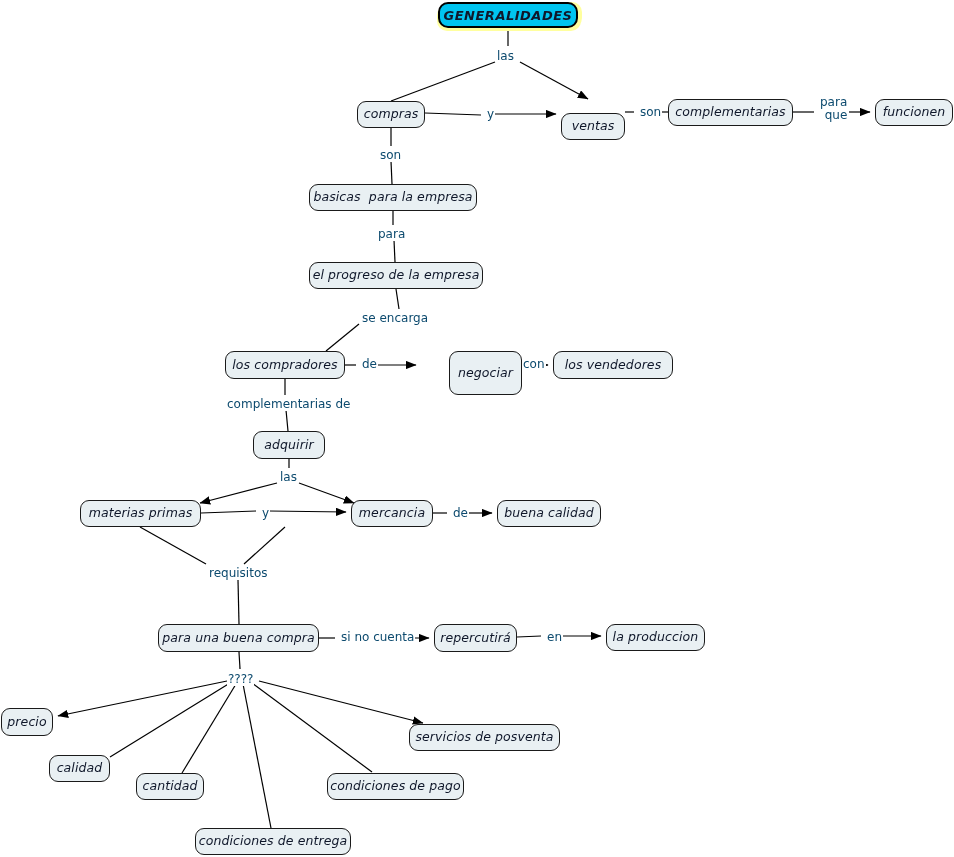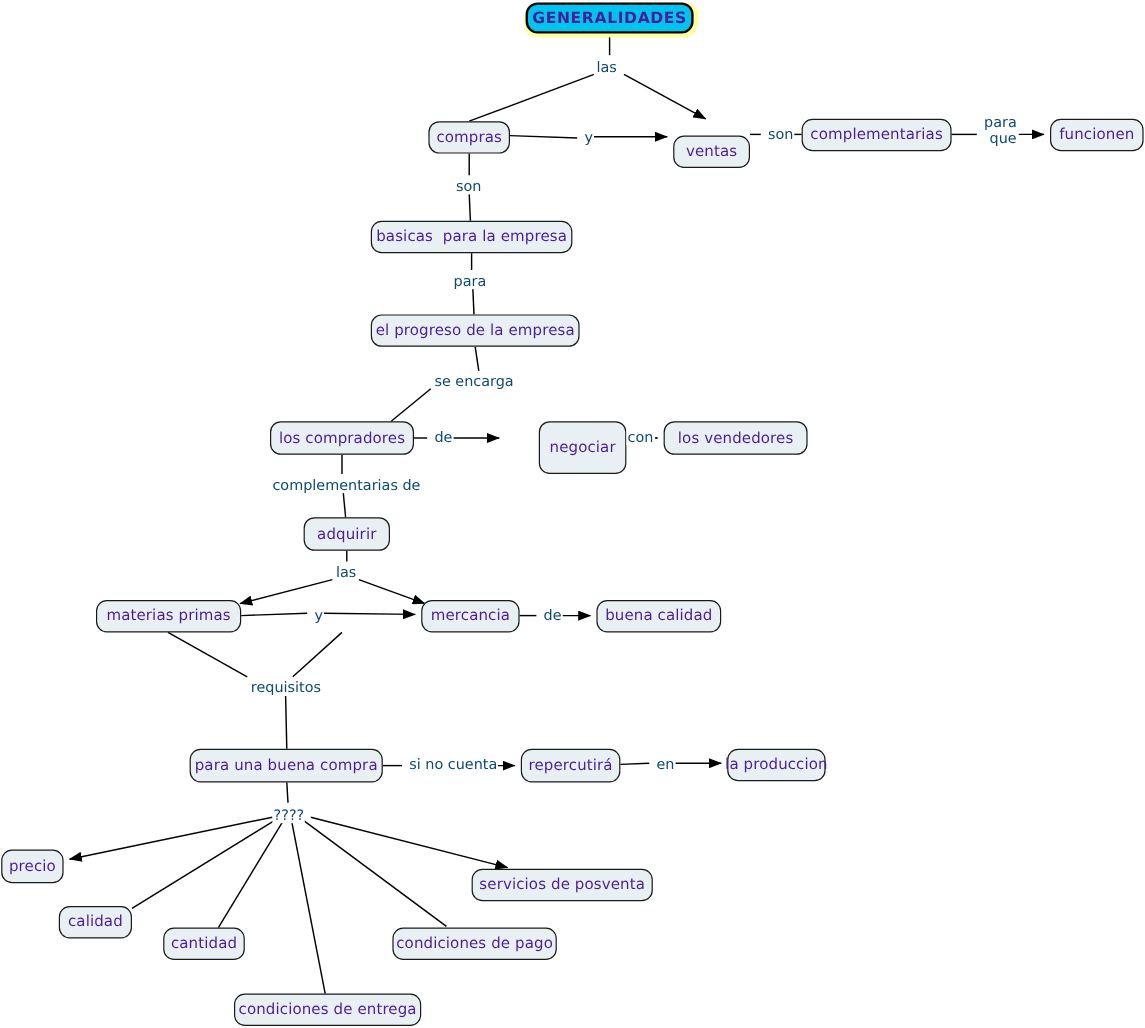--- a/index.html
+++ b/index.html
@@ -26,29 +26,30 @@
     width: 954px;
     height: 857px;
     pointer-events: none;
   }
   .node {
     position: absolute;
     box-sizing: border-box;
     background: #e9f0f3;
     border: 1px solid #1a1a1a;
     border-radius: 9px;
-    color: #4c1d95;
+    color: #0f172a;
     font-size: 12.5px;
     line-height: 1;
     display: flex;
     align-items: center;
     justify-content: center;
     white-space: pre;
     padding: 0 9px;
     letter-spacing: 0.1px;
+    font-style: italic;
   }
   .node.title {
     background: #00c4f0;
     border: 2px solid #000000;
     border-radius: 10px;
     font-weight: bold;
     font-size: 13px;
     letter-spacing: 0.5px;
     box-shadow: 3px 3px 0 0 #ffff9e, -1px 3px 0 0 #ffff9e, 4px 0 0 0 #ffff9e;
   }
@@ -128,27 +129,27 @@
       <div class="node" style="left: 309px; top: 262px; width: 174px; height: 27px;">el progreso de la empresa</div>
       <div class="node" style="left: 225px; top: 351px; width: 120px; height: 28px;">los compradores</div>
       <div class="node" style="left: 421px; top: 351px; width: 73px; height: 44px; margin-left: 28px;">negociar</div>
       <div class="node" style="left: 553px; top: 351px; width: 120px; height: 28px;">los vendedores</div>
       <div class="node" style="left: 253px; top: 431px; width: 72px; height: 28px;">adquirir</div>
       <div class="node" style="left: 80px; top: 500px; width: 121px; height: 27px;">materias primas</div>
       <div class="node" style="left: 351px; top: 500px; width: 82px; height: 27px;">mercancia</div>
       <div class="node" style="left: 497px; top: 500px; width: 104px; height: 27px;">buena calidad</div>
       <div class="node" style="left: 158px; top: 624px; width: 161px; height: 28px;">para una buena compra</div>
       <div class="node" style="left: 434px; top: 624px; width: 83px; height: 28px;">repercutirá</div>
-      <div class="node" style="left: 606px; top: 624px; width: 82px; height: 27px;">la produccion</div>
+      <div class="node" style="left: 606px; top: 624px; width: 99px; height: 27px;">la produccion</div>
       <div class="node" style="left: 1px; top: 708px; width: 52px; height: 28px;">precio</div>
       <div class="node" style="left: 49px; top: 755px; width: 61px; height: 27px;">calidad</div>
       <div class="node" style="left: 136px; top: 773px; width: 68px; height: 27px;">cantidad</div>
       <div class="node" style="left: 195px; top: 828px; width: 156px; height: 27px;">condiciones de entrega</div>
       <div class="node" style="left: 327px; top: 773px; width: 137px; height: 27px;">condiciones de pago</div>
-      <div class="node" style="left: 393px; top: 724px; width: 151px; height: 27px;">servicios de posventa</div>
+      <div class="node" style="left: 409px; top: 724px; width: 151px; height: 27px;">servicios de posventa</div>
     </div>
   <div id="labels-layer">
       <div class="link-label" style="left: 496px; top: 50px;">las</div>
       <div class="link-label" style="left: 486px; top: 108px;">y</div>
       <div class="link-label" style="left: 639px; top: 106px;">son</div>
       <div class="link-label" style="left: 819px; top: 96px;">para
 que</div>
       <div class="link-label" style="left: 379px; top: 149px;">son</div>
       <div class="link-label" style="left: 377px; top: 228px;">para</div>
       <div class="link-label" style="left: 361px; top: 312px;">se encarga</div>

